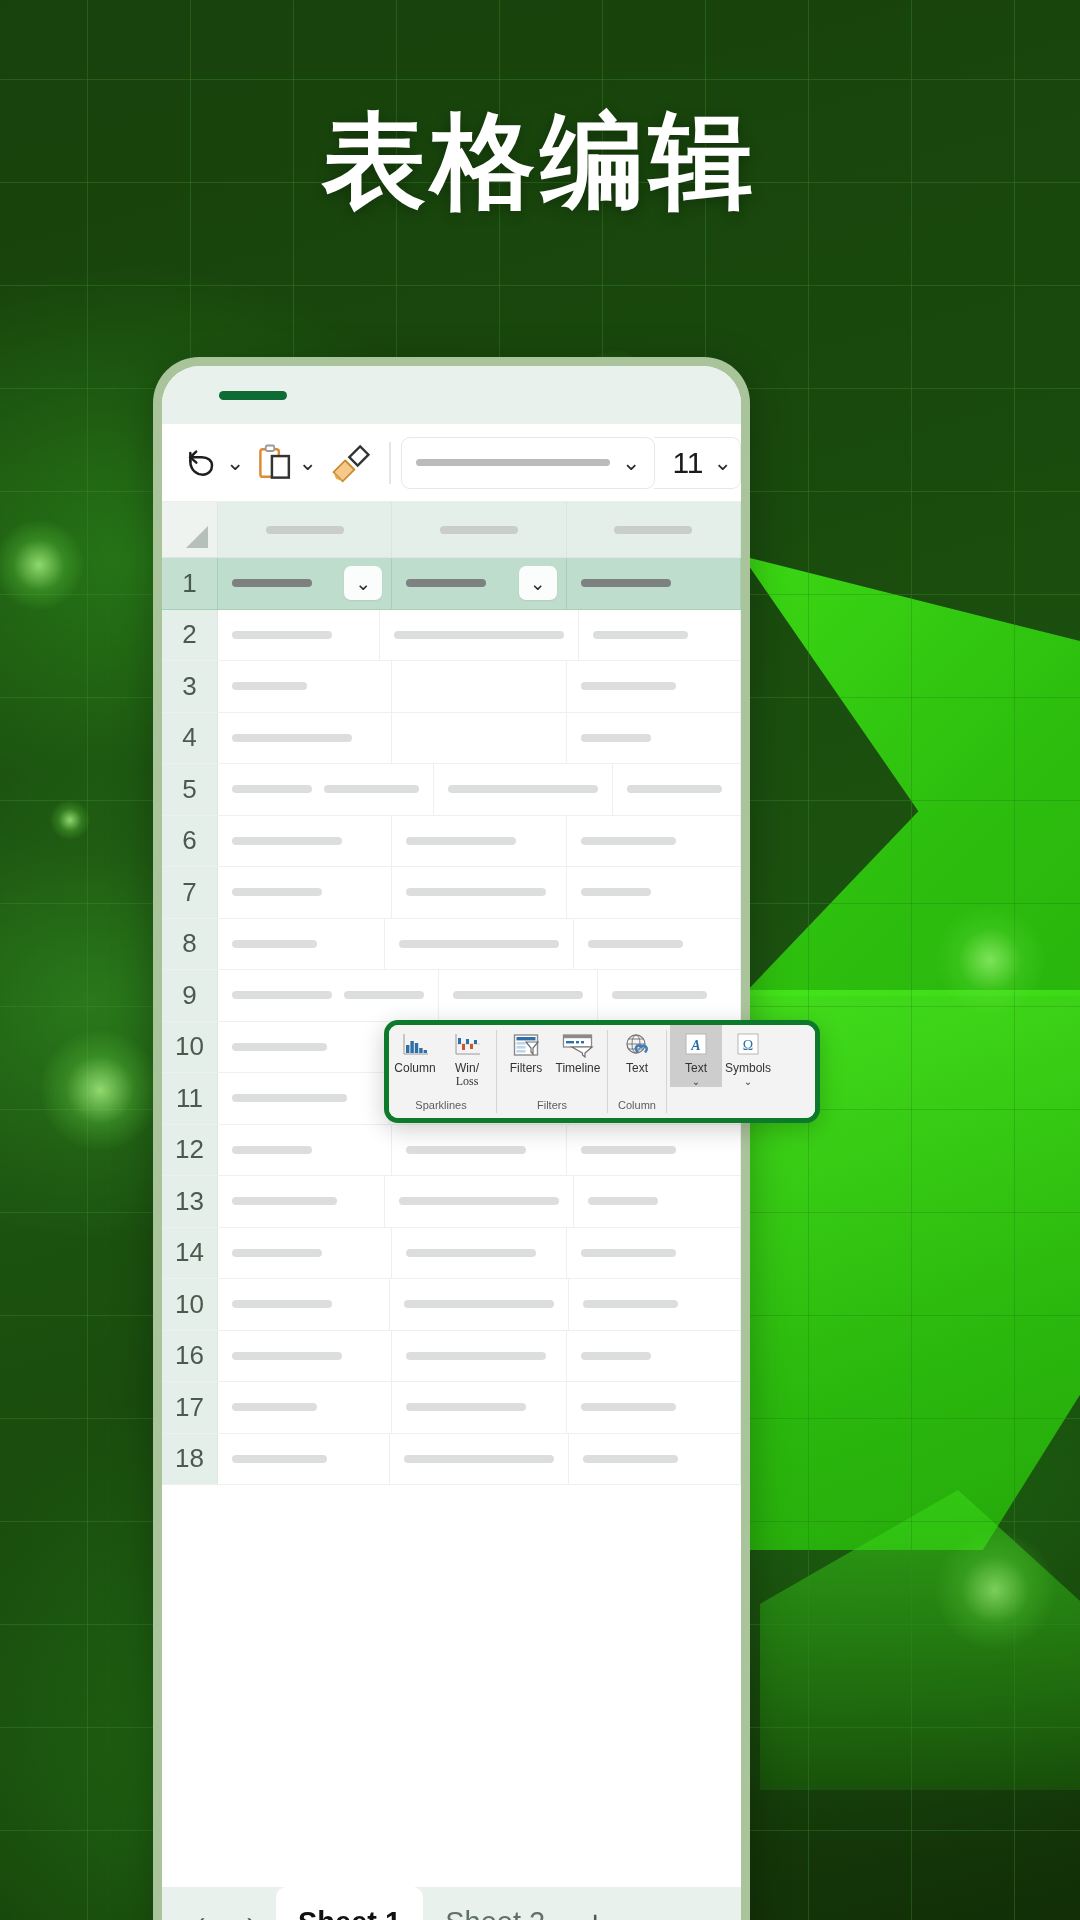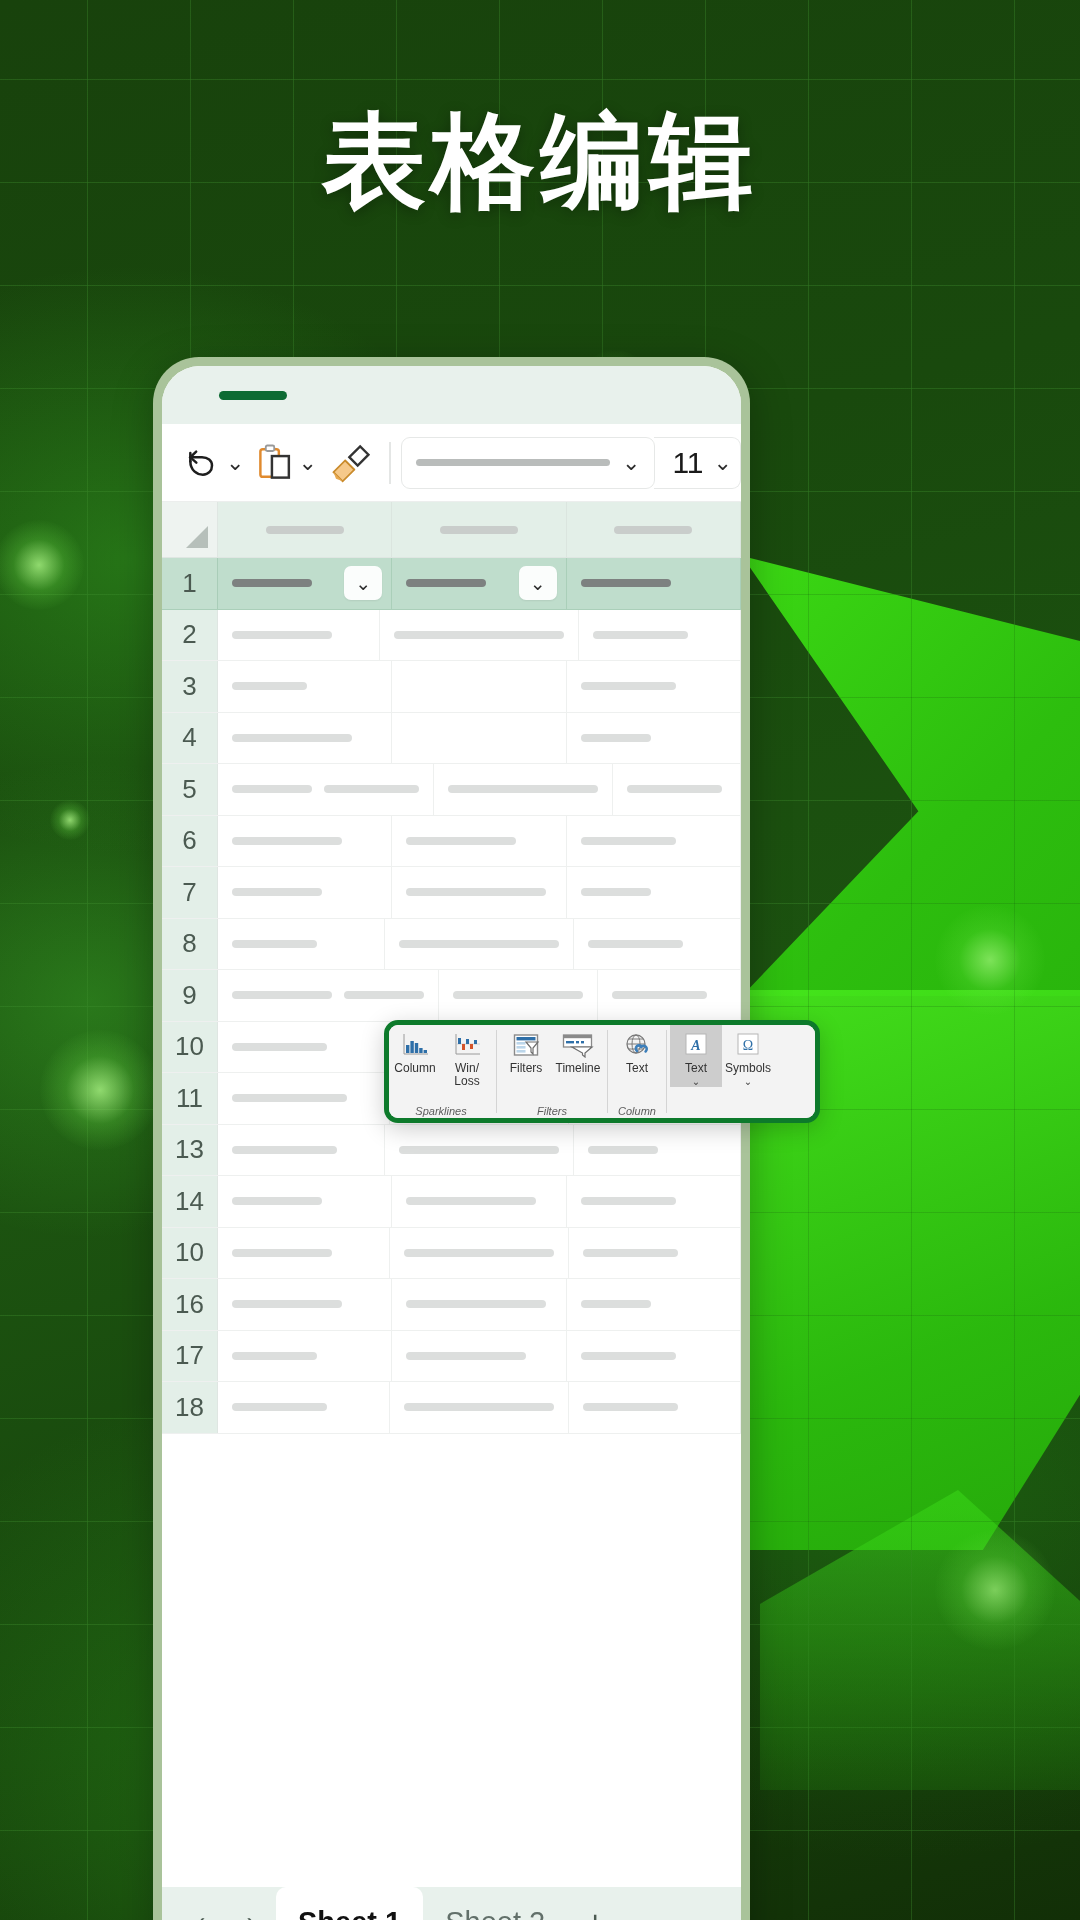--- a/index.html
+++ b/index.html
@@ -246,29 +246,29 @@
     border-radius: 14px;
     background: #f3f3f3;
     overflow: hidden;
     z-index: 30;
     box-shadow: 0 6px 24px rgba(0,0,0,.20);
     font-family: "Liberation Sans", sans-serif;
   }
   .rib-top { display: flex; align-items: stretch; background: #f3f3f3; height: 93px; }
   .rib-group { display: flex; flex-direction: column; justify-content: space-between; }
   .rib-group-items { display: flex; }
-  .rib-group-label { font-size: 11px; color: #5d5d5d; text-align: center; padding-bottom: 1px; font-style: italic; }
+  .rib-group-label { font-size: 11px; color: #5d5d5d; text-align: center; padding-bottom: 7px; }
   .rib-item {
     width: 52px; padding: 5px 2px 0;
     display: flex; flex-direction: column; align-items: center; gap: 2px;
   }
   .rib-item.sel { background: #cdcdcd; }
   .rib-ico { height: 30px; display: flex; align-items: center; justify-content: center; }
   .rib-lbl { font-size: 12px; color: #333; text-align: center; line-height: 1.12; }
-  .rib-lbl .sm { display: block; }
+  .rib-lbl .sm { display: block; font-family: Liberation Serif, serif; }
   .rib-sep { width: 1px; background: #d4d4d4; margin: 5px 3px; }
   .rib-caret { font-size: 10px; color: #444; line-height: 1; }
 
   .rib-drop {
     position: absolute; left: -1px; top: 93px;
     width: 437px;
     background: #ffffff;
     display: flex; align-items: stretch;
     border-top: 1px solid #e2e2e2;
   }
@@ -491,20 +491,32 @@
               <span class="tbar" style="width: 70px;"></span>
             </div>
           </div>
           <div class="grid-row">
             <div class="row-head">11</div>
             <div class="cell">
               <span class="tbar" style="width: 115px;"></span>
             </div>
             <div class="cell">
               <span class="tbar" style="width: 150px;"></span>
+            </div>
+            <div class="cell">
+              <span class="tbar" style="width: 95px;"></span>
+            </div>
+          </div>
+          <div class="grid-row">
+            <div class="row-head">12</div>
+            <div class="cell">
+              <span class="tbar" style="width: 80px;"></span>
+            </div>
+            <div class="cell">
+              <span class="tbar" style="width: 120px;"></span>
             </div>
             <div class="cell">
               <span class="tbar" style="width: 95px;"></span>
             </div>
           </div>
           <div class="grid-row">
             <div class="row-head">13</div>
             <div class="cell">
               <span class="tbar" style="width: 105px;"></span>
             </div>

